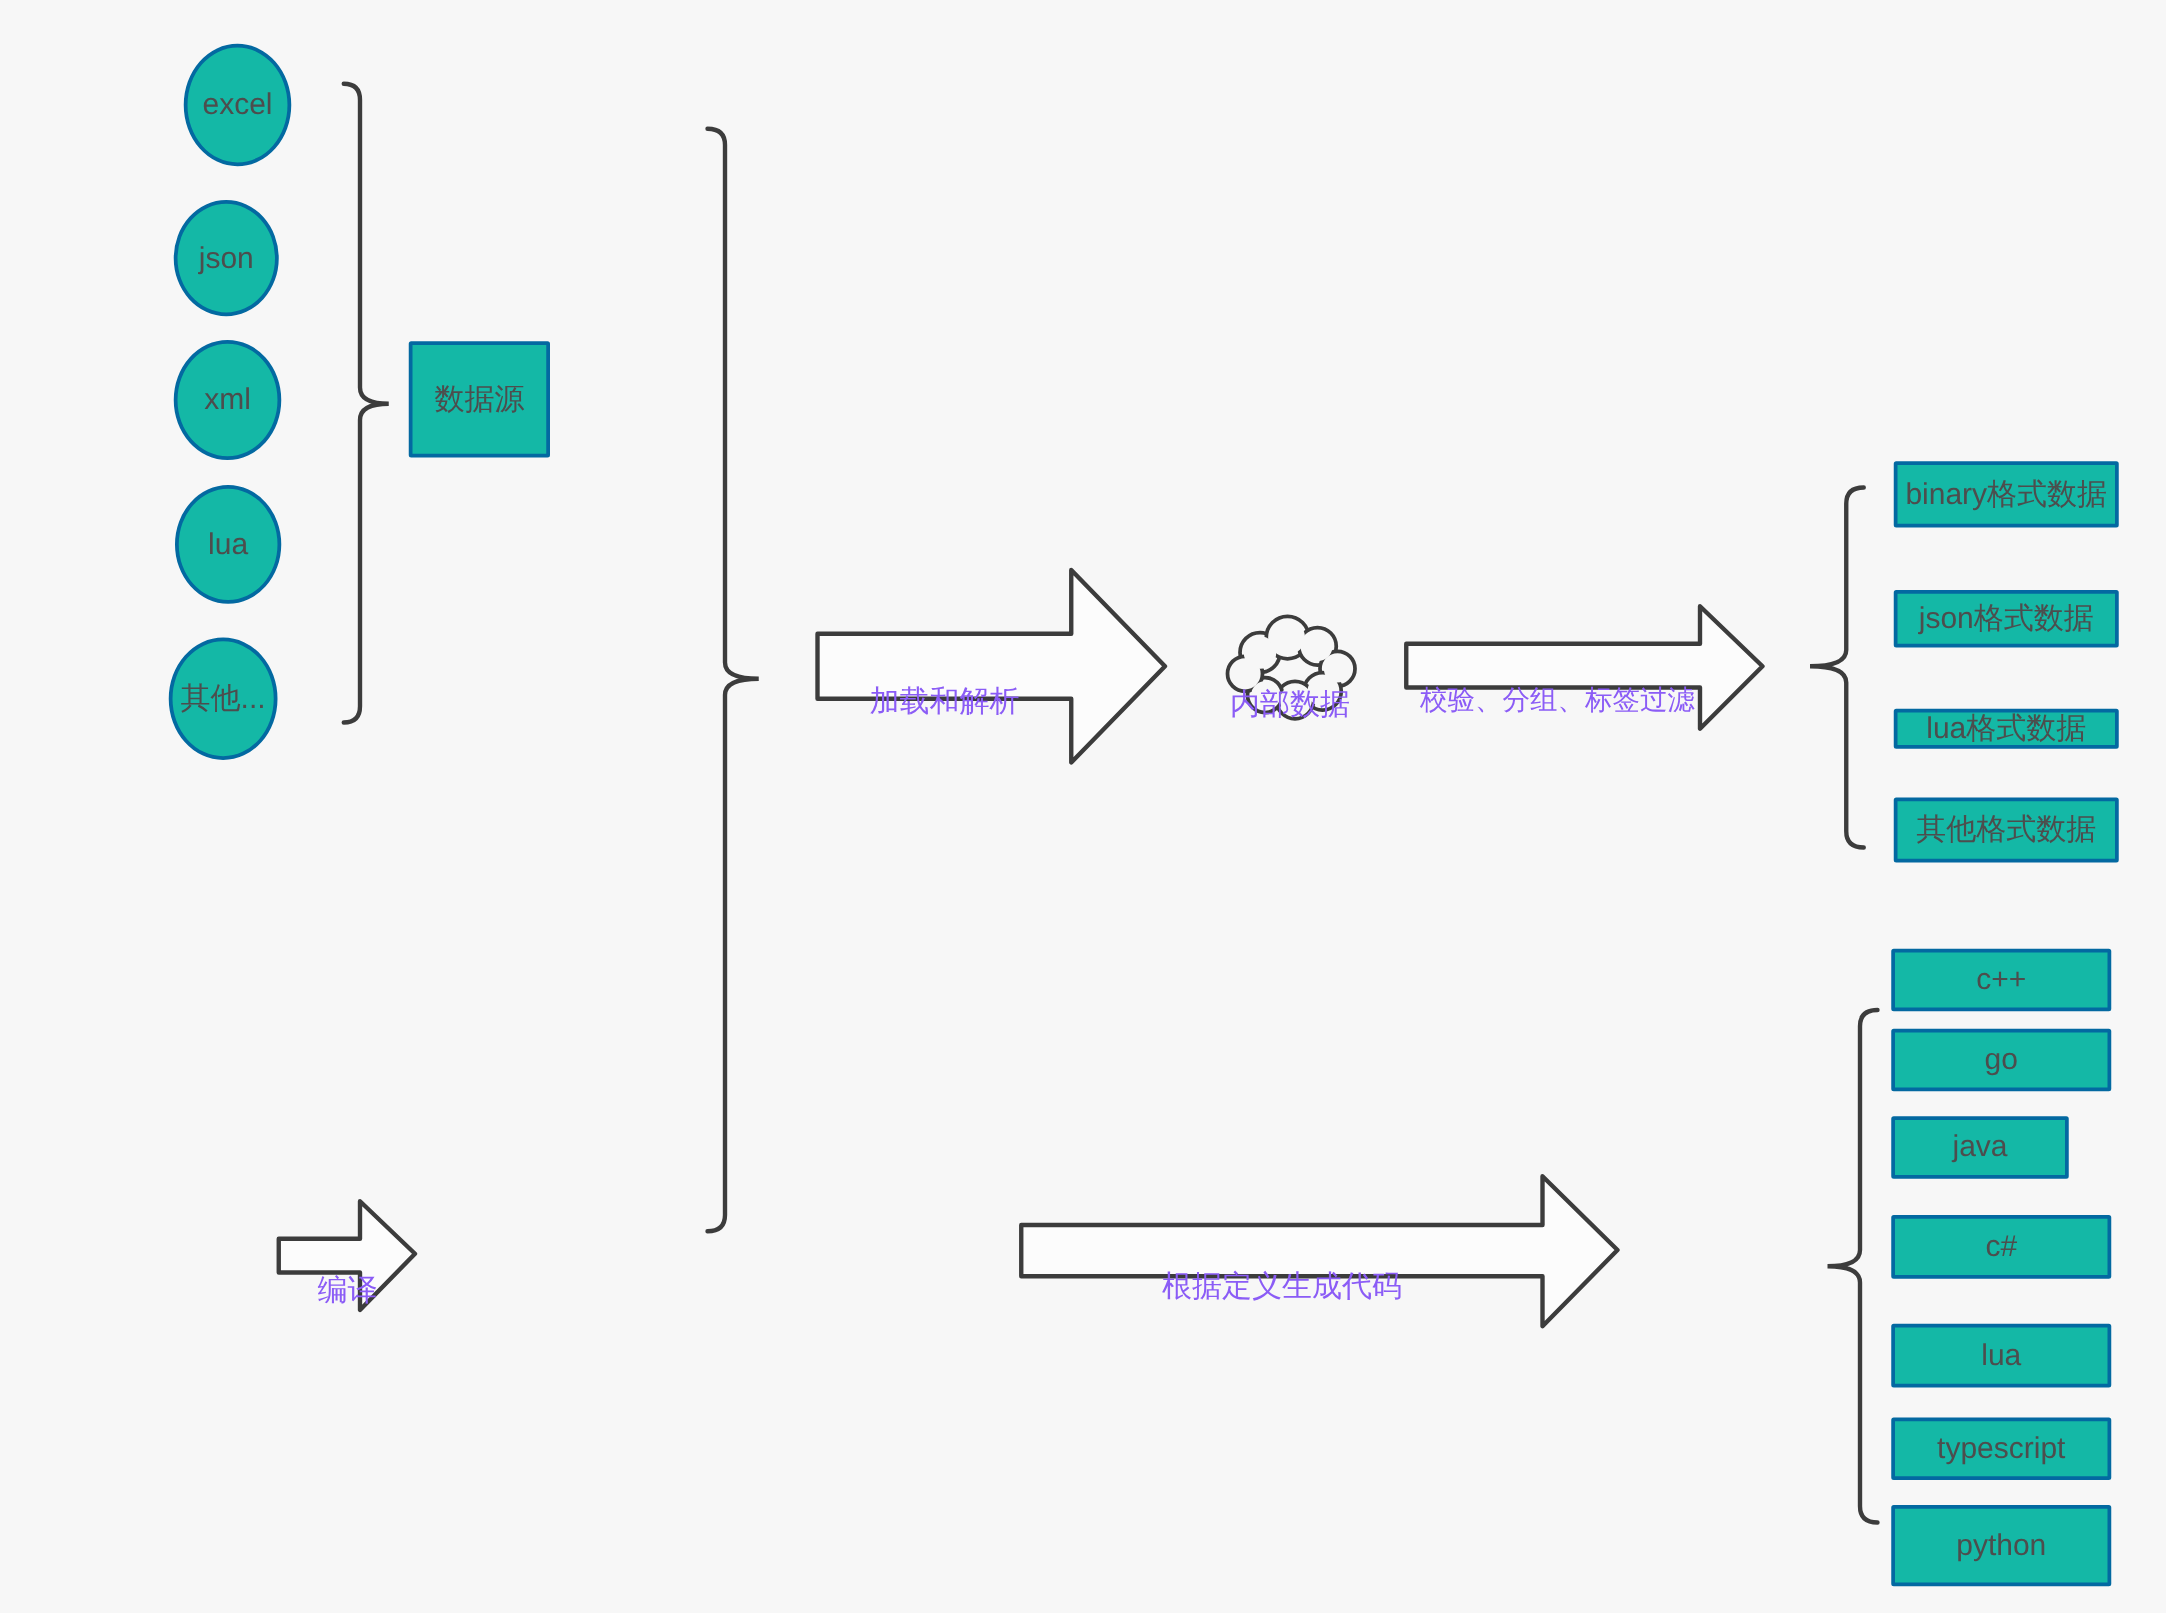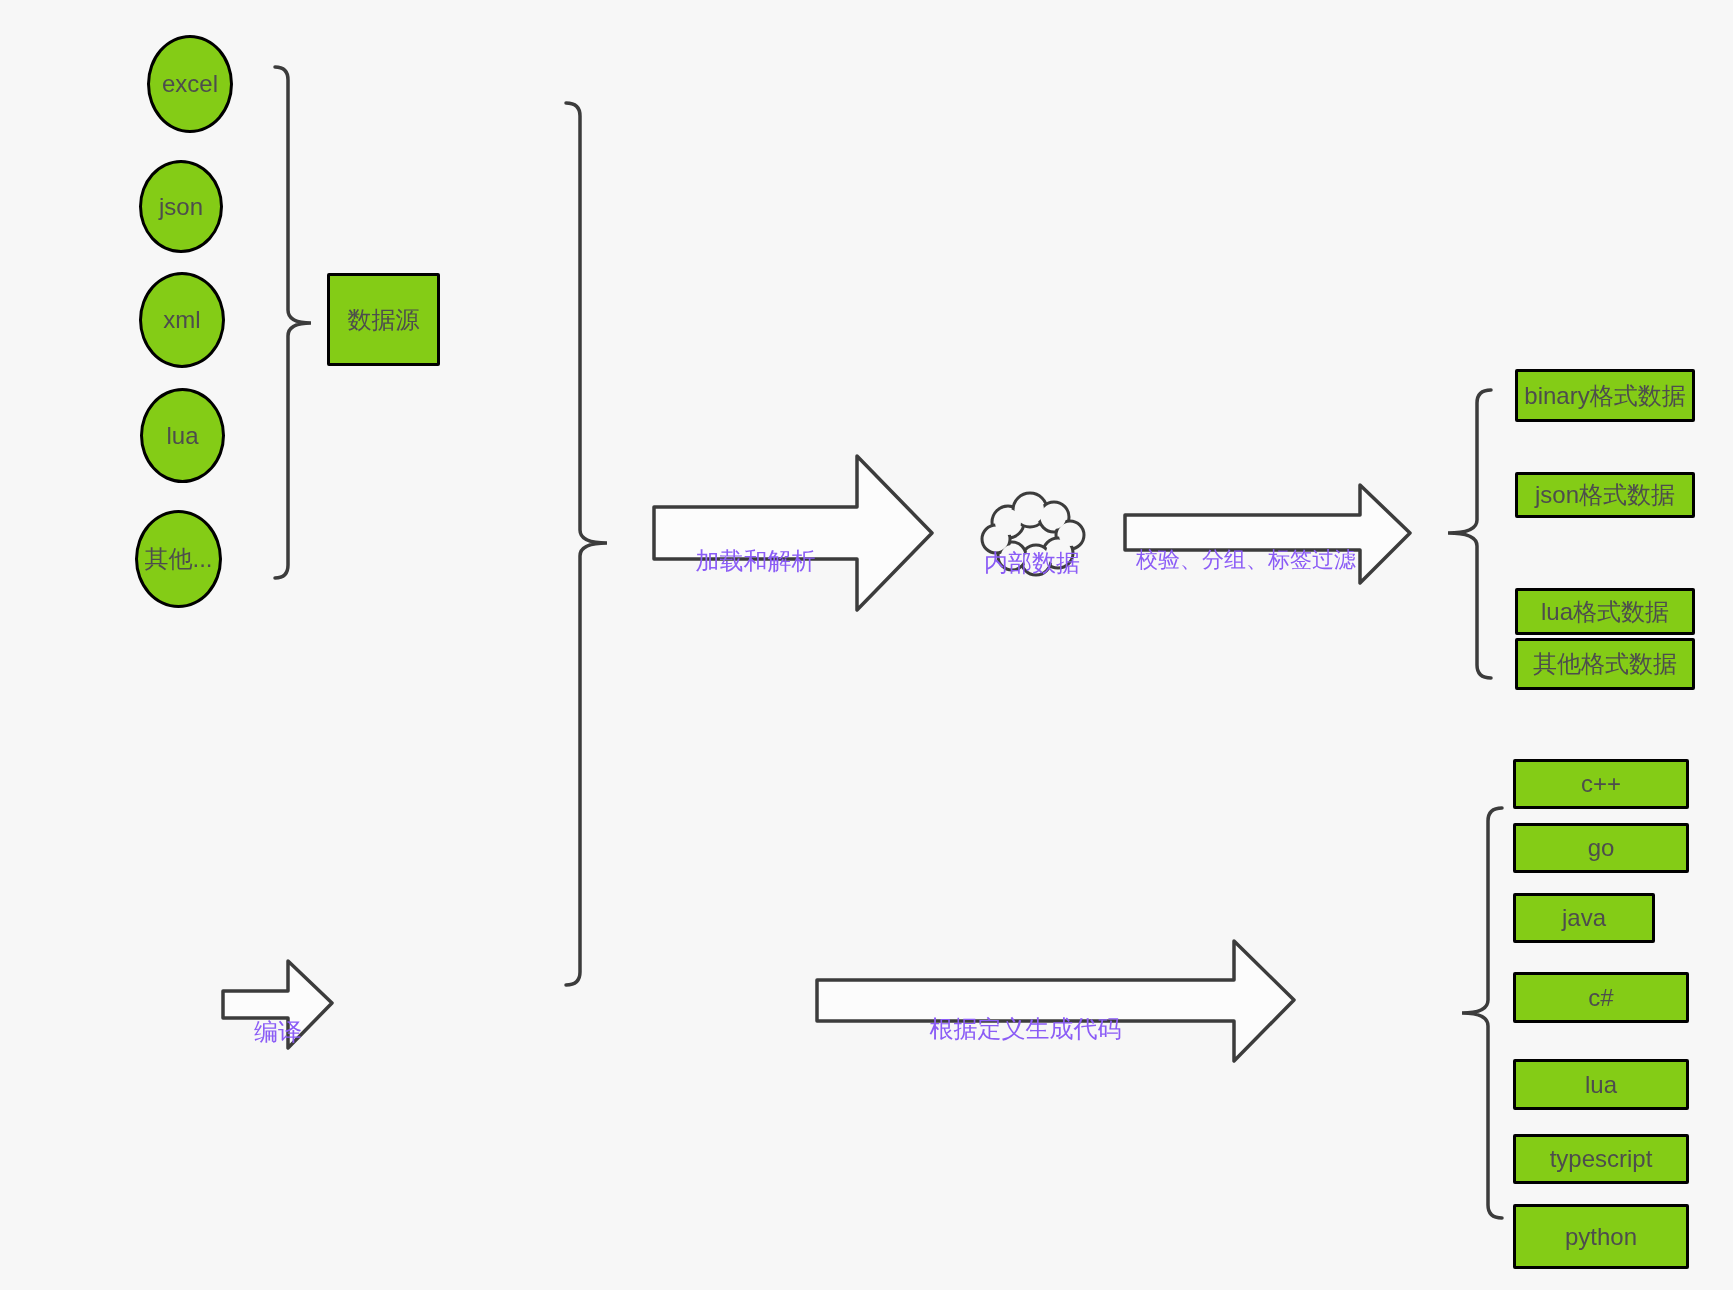--- a/index.html
+++ b/index.html
@@ -5,21 +5,21 @@
   html,body { margin:0; padding:0; background:#f7f7f7; }
   .stage {
     position:relative; width:1733px; height:1290px;
     background:#f7f7f7; overflow:hidden;
     font-family:"Liberation Sans", sans-serif;
     color:#4d4d4d;
   }
   svg.overlay { position:absolute; left:0; top:0; width:1733px; height:1290px; }
   .node {
     position:absolute; box-sizing:border-box;
-    background:#84cc16; border:3px solid #000000; border-radius:2px;
+    background:#14b8a6; border:3px solid #0369a1; border-radius:2px;
     display:flex; align-items:center; justify-content:center;
     text-align:center; font-size:24px; line-height:1.3;
     padding:2px 6px; color:#4d4d4d;
   }
   .ellipse { border-radius:50%; }
   .rounded { border-radius:12px; }
   .label {
     position:absolute; display:flex; align-items:center; justify-content:center;
     text-align:center; font-size:24px; white-space:nowrap; color:#8b5cf6;margin-top:28px;
   }
@@ -81,21 +81,21 @@
 
   <div class="label" style="left:654px;  top:507px; width:203px; height:52px;">加载和解析</div>
   <div class="label" style="left:977px;  top:517px; width:110px; height:36px; font-size:24px;">内部数据</div>
   <div class="label" style="left:1118px; top:513px; width:256px; height:38px; font-size:22px;">校验、分组、标签过滤</div>
   <div class="label" style="left:817px;  top:980px; width:417px; height:41px;">根据定义生成代码</div>
   <div class="label" style="left:228px;  top:988px; width:100px; height:32px;">编译</div>
 
 
   <div class="node" style="left:1515px; top:369px; width:180px; height:53px;">binary格式数据</div>
   <div class="node" style="left:1515px; top:472px; width:180px; height:46px;">json格式数据</div>
-  <div class="node" style="left:1515px; top:567px; width:180px; height:47px;margin-top:21px;">lua格式数据</div>
+  <div class="node" style="left:1515px; top:567px; width:180px; height:32px;">lua格式数据</div>
   <div class="node" style="left:1515px; top:638px; width:180px; height:52px;">其他格式数据</div>
 
   <div class="node" style="left:1513px; top:759px;  width:176px; height:50px;">c++</div>
   <div class="node" style="left:1513px; top:823px;  width:176px; height:50px;">go</div>
   <div class="node" style="left:1513px; top:893px;  width:142px; height:50px;">java</div>
   <div class="node" style="left:1513px; top:972px;  width:176px; height:51px;">c#</div>
   <div class="node" style="left:1513px; top:1059px; width:176px; height:51px;">lua</div>
   <div class="node" style="left:1513px; top:1134px; width:176px; height:50px;">typescript</div>
   <div class="node" style="left:1513px; top:1204px; width:176px; height:65px;">python</div>
 

